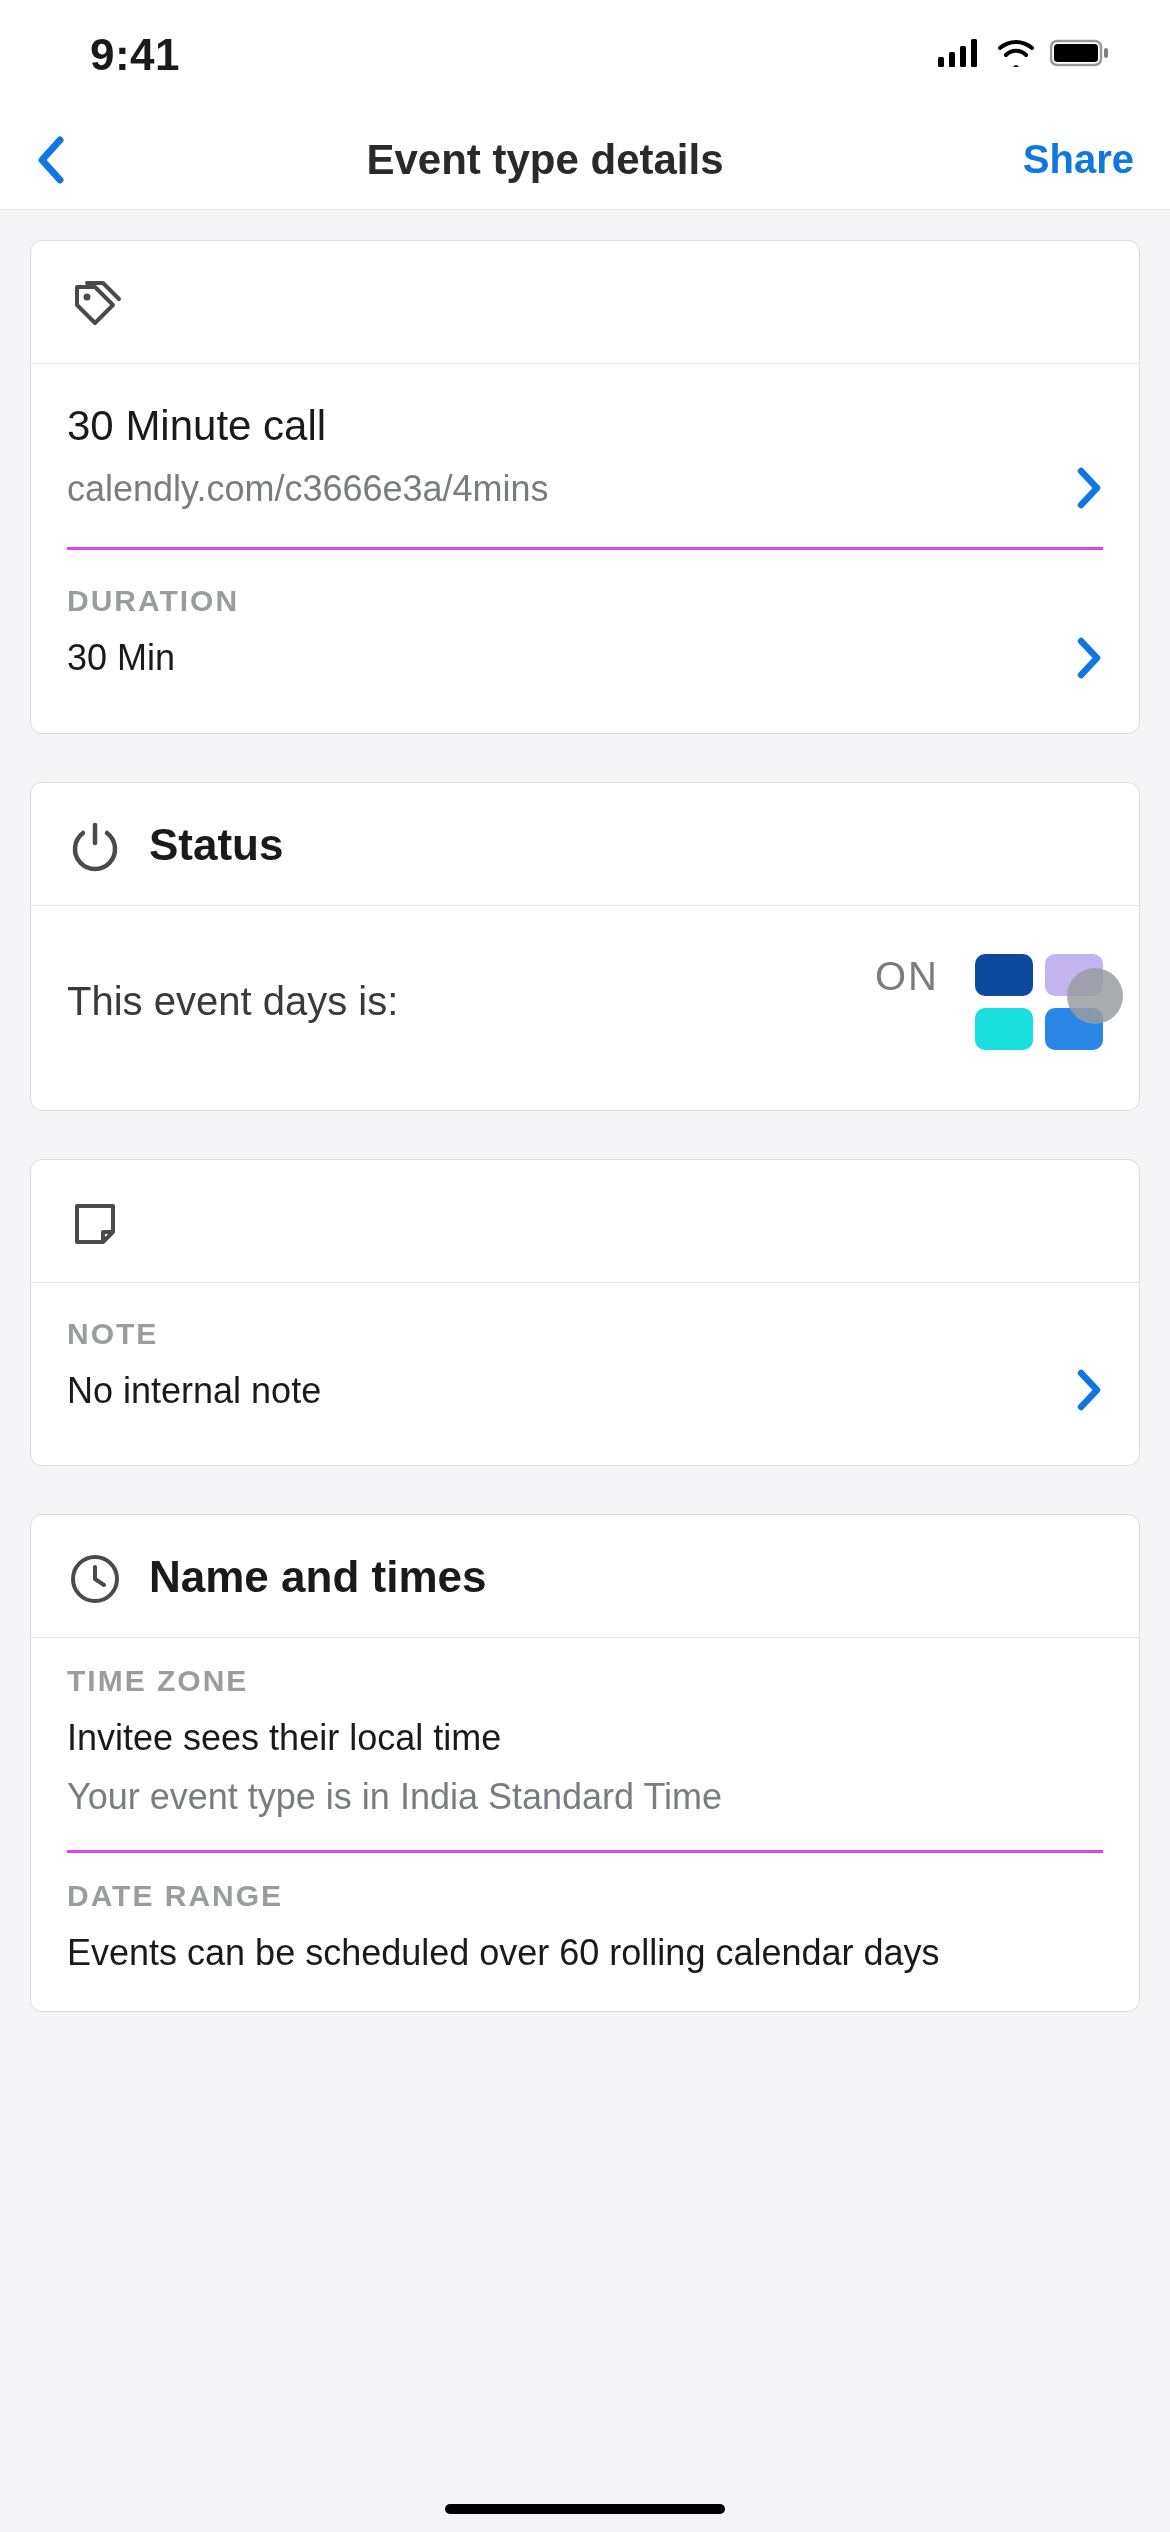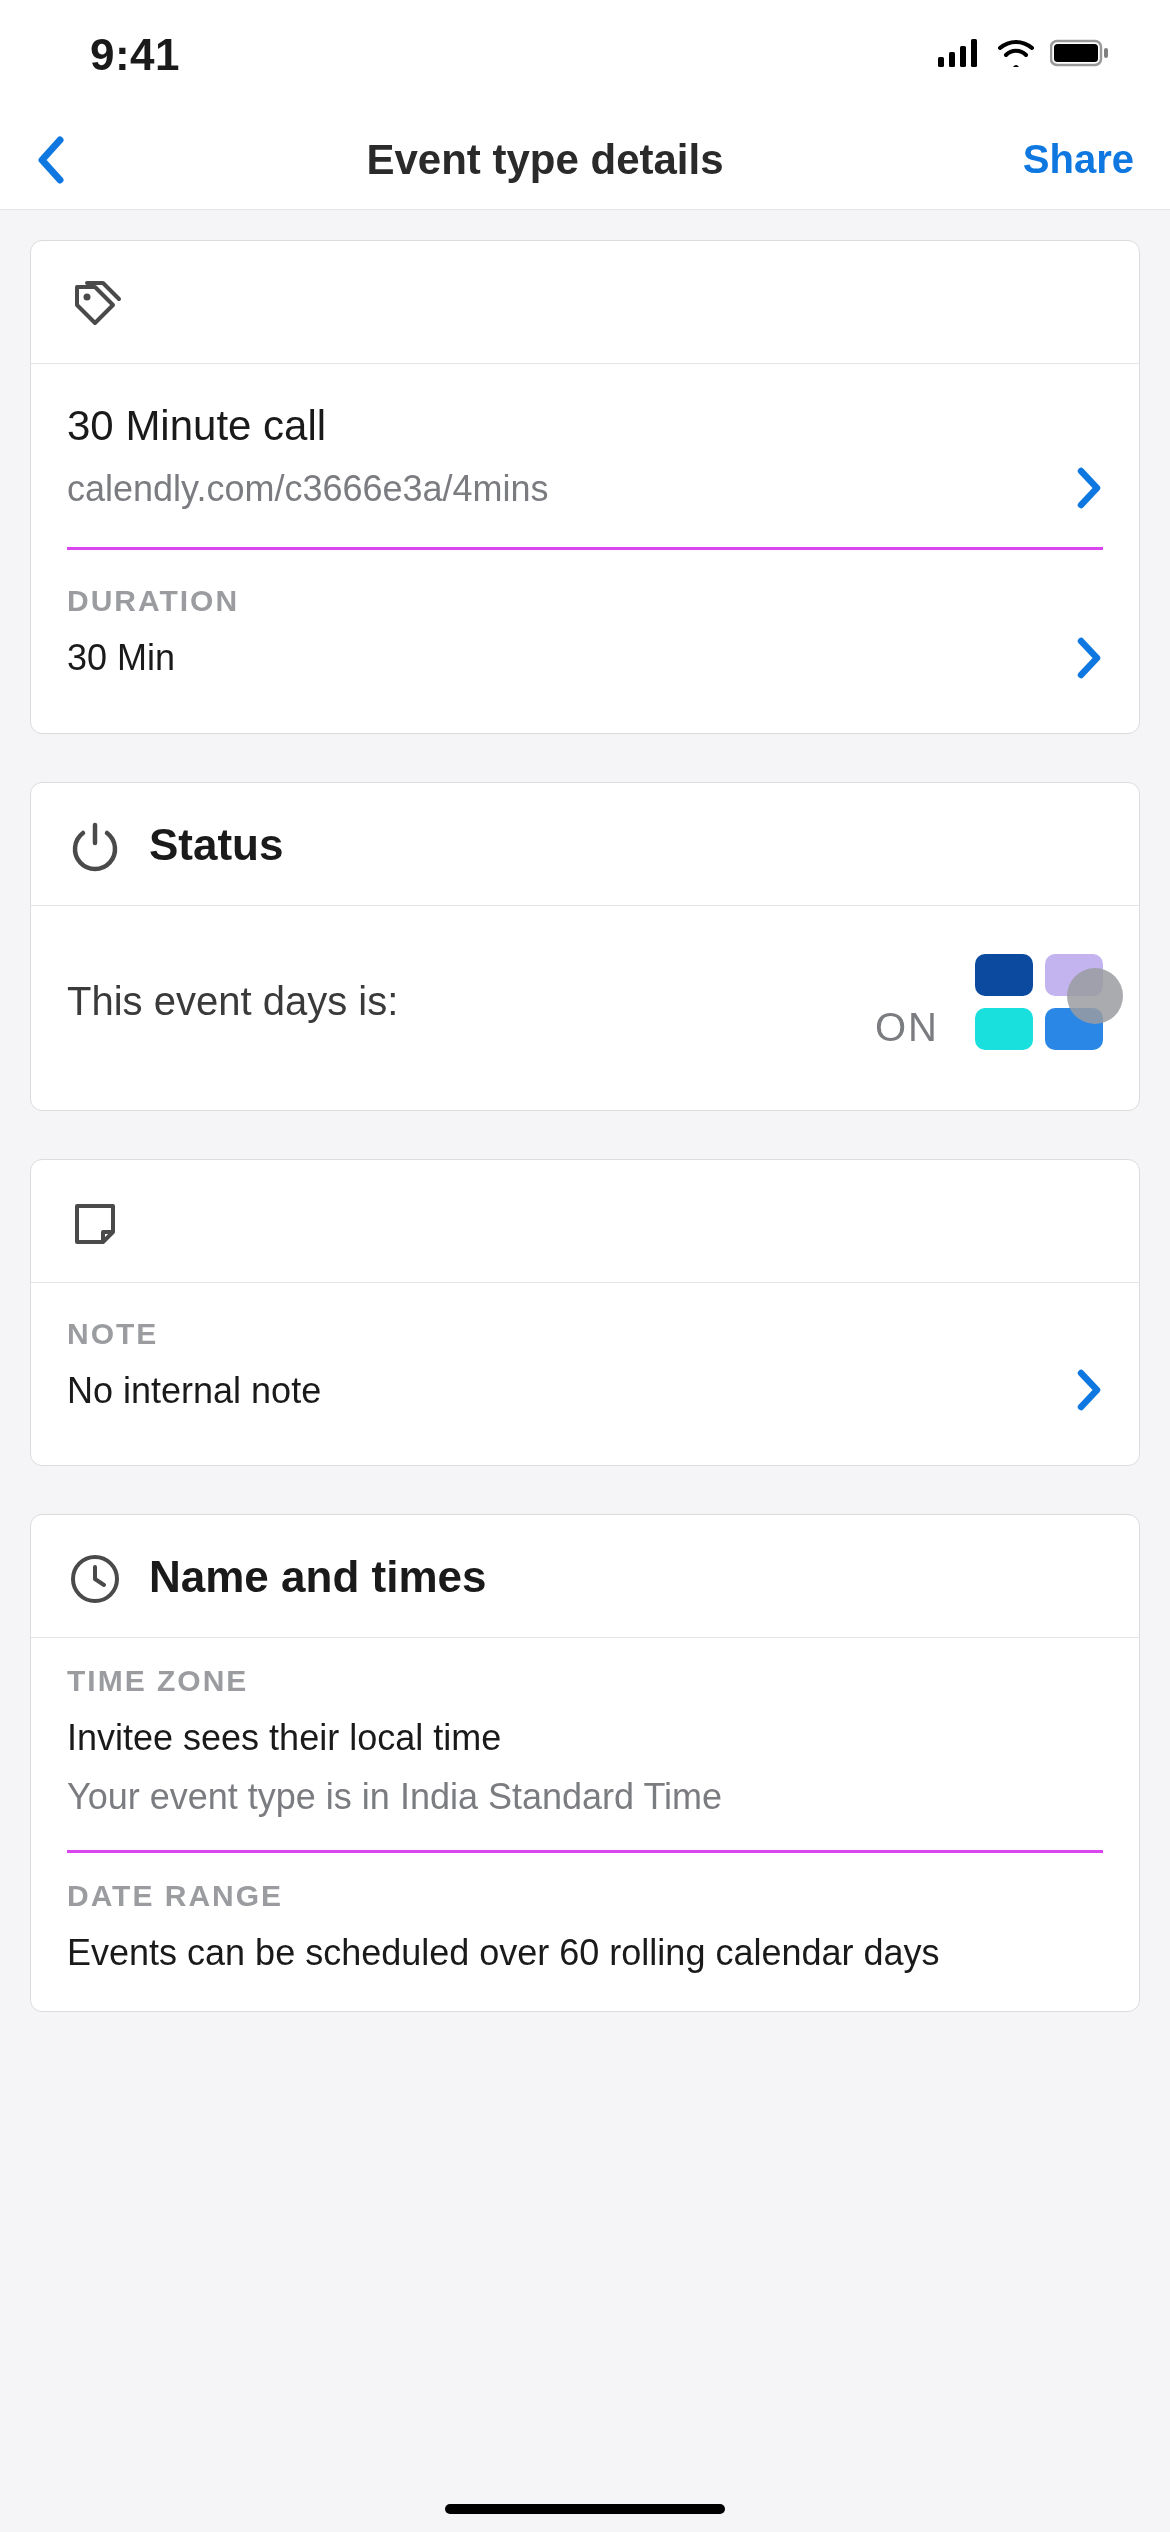--- a/index.html
+++ b/index.html
@@ -135,21 +135,21 @@
       display: flex;
       align-items: center;
       justify-content: space-between;
     }
     .status-label {
       font-size: 40px;
       color: #3a3a3a;
     }
     .status-right {
       display: flex;
-      align-items: flex-end;
+      align-items: flex-start;
       gap: 36px;
     }
     .status-on {
       font-size: 40px;
       font-weight: 500;
       color: #7a7c80;
       letter-spacing: 2px;
     }
 
     

